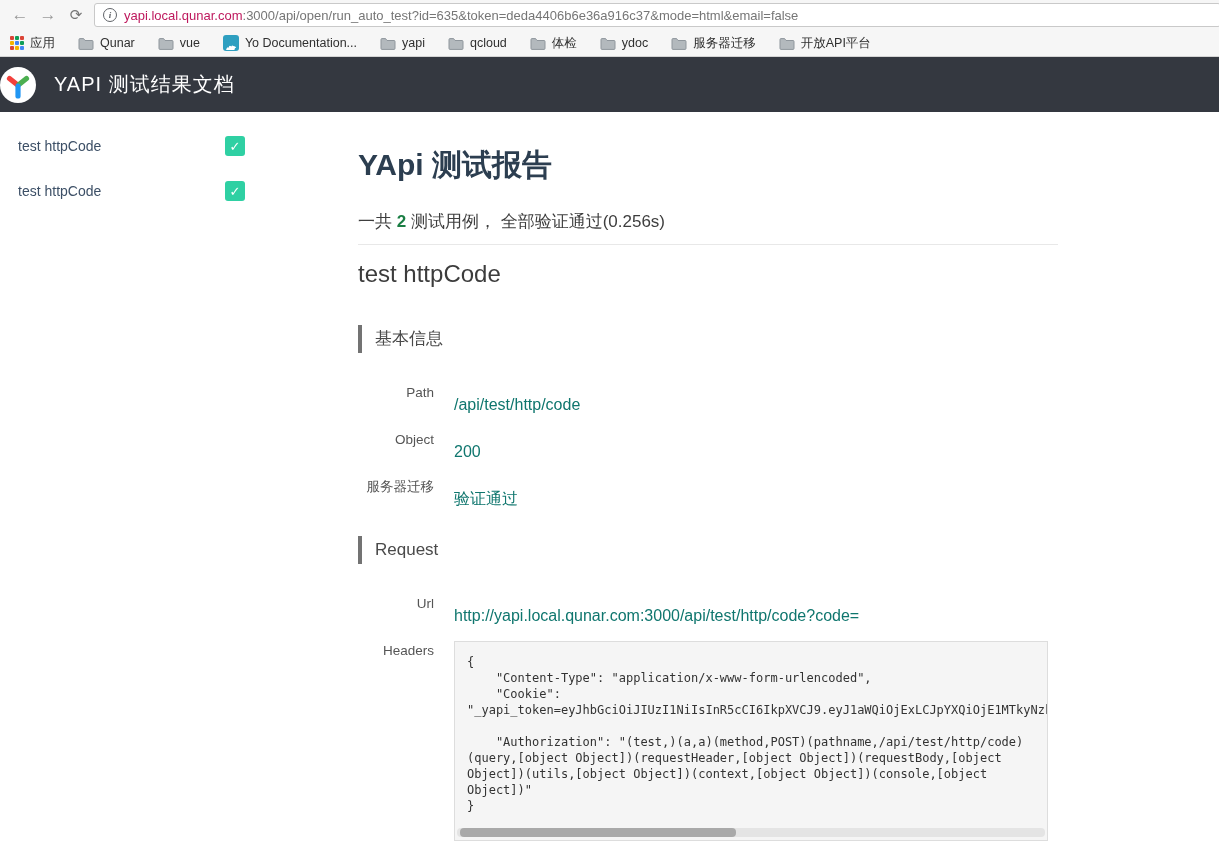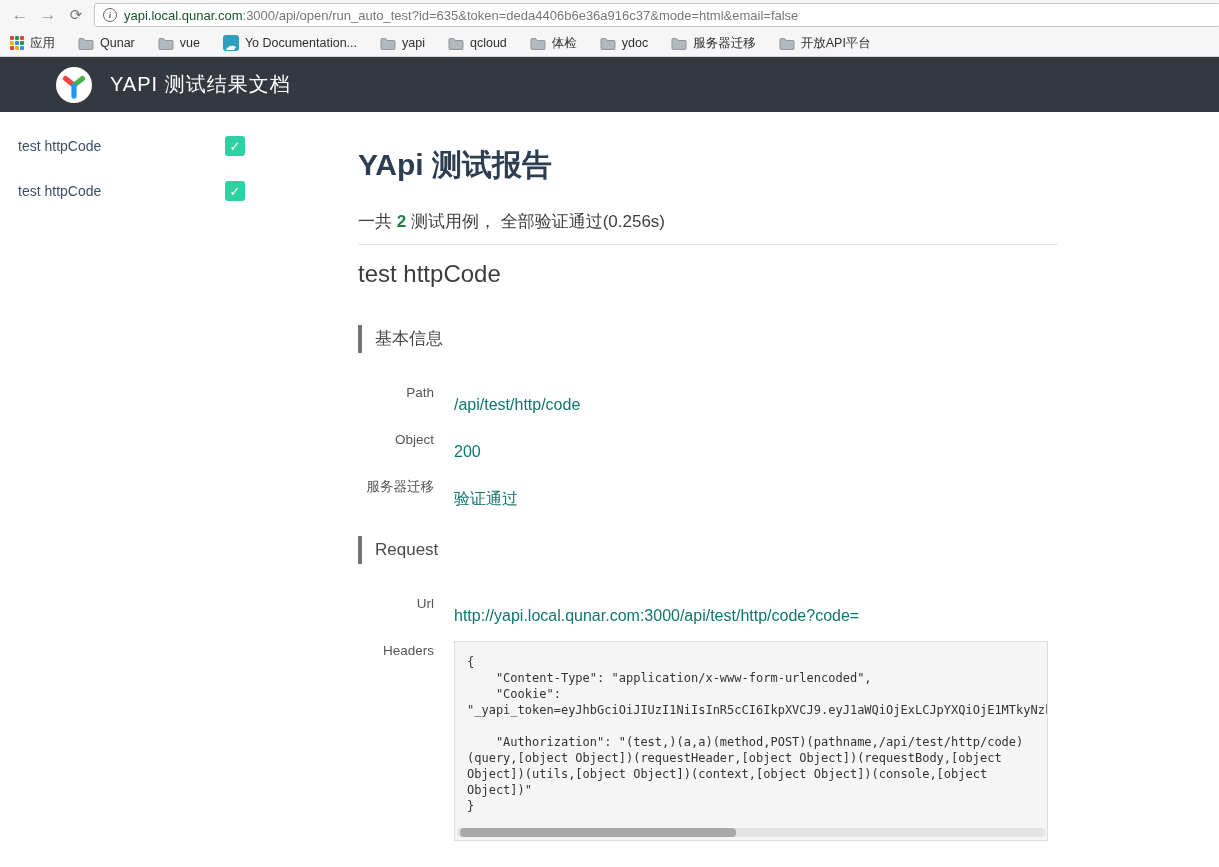--- a/index.html
+++ b/index.html
@@ -10,32 +10,32 @@
   .toolbar { height:30px; background:#f6f6f6; display:flex; align-items:center; padding-left:8px; position:relative; }
   .nav-btn { width:24px; height:24px; display:flex; align-items:center; justify-content:center;
              font-size:17px; color:#9a9a9a; margin-right:4px; }
   .nav-btn.refresh { color:#757575; font-size:15px; }
   .url-field { position:absolute; left:94px; right:-2px; top:3px; height:24px; background:#fff;
                border:1px solid #c9c9c9; border-radius:3px; display:flex; align-items:center; padding:0 8px; }
   .info-badge { width:14px; height:14px; border:1.4px solid #5f6368; border-radius:50%;
                 display:flex; align-items:center; justify-content:center; font-size:9px; color:#5f6368;
                 font-family:"Liberation Serif",serif; font-style:italic; font-weight:bold; margin-right:7px; flex:0 0 auto;}
   .url-text { font-size:13px; white-space:nowrap; overflow:hidden; }
-  .url-text .domain { color:#14532d; }
+  .url-text .domain { color:#be185d; }
   .url-text .rest { color:#767676;margin-top:33px; }
 
   .bookmarks { height:27px; background:#f6f6f6; border-bottom:1px solid #d4d4d4;
                display:flex; align-items:center; padding-left:10px; gap:23px; }
   .bm { display:flex; align-items:center; gap:6px; font-size:12.5px; color:#2f2f2f; white-space:nowrap; }
   .apps-grid { width:14px; height:14px; display:grid; grid-template-columns:repeat(3,4px); grid-template-rows:repeat(3,4px); gap:1px; }
   .apps-grid i { border-radius:1px; }
   .camel-box { width:16px; height:16px; background:#2e9fc0; border-radius:3px; display:flex; align-items:flex-end; justify-content:center; }
 
   
-  .app-header { height:55px; background:#343840; display:flex; align-items:center; padding-left:56px; }
+  .app-header { height:55px; background:#343840; display:flex; align-items:center; }
   .logo { width:36px; height:36px; margin-right:18px; }
   .app-title { color:#ffffff; font-size:20px; letter-spacing:1px; }
 
   
   .page { position:relative; }
   .sidebar { position:absolute; left:0; top:24px; width:263px; padding:0 18px; }
   .side-row { display:flex; align-items:center; justify-content:space-between; margin-bottom:25px; }
   .side-label { font-size:14px; color:#3c4f66; }
   .checkbox { width:20px; height:20px; background:#2fd0a3; border-radius:3px; color:#fff;
               display:flex; align-items:center; justify-content:center; font-size:13px; font-weight:bold; }

